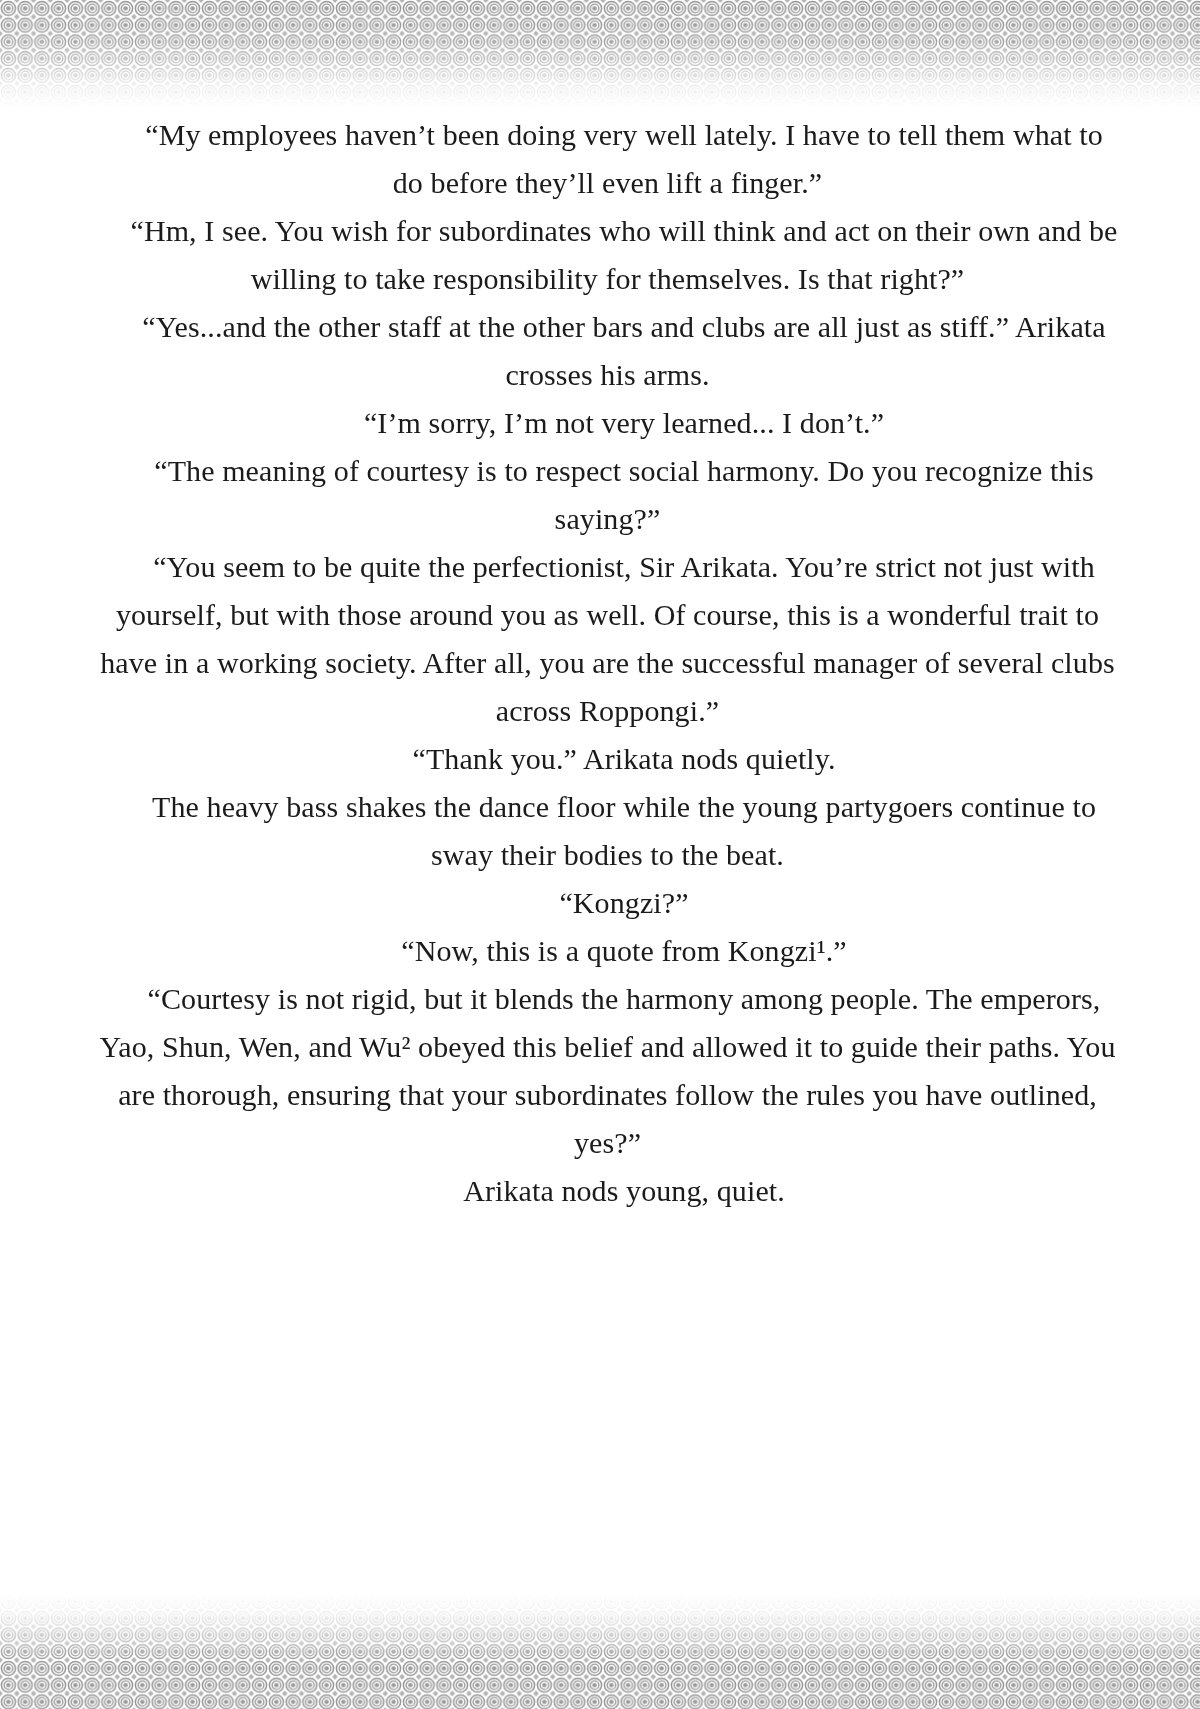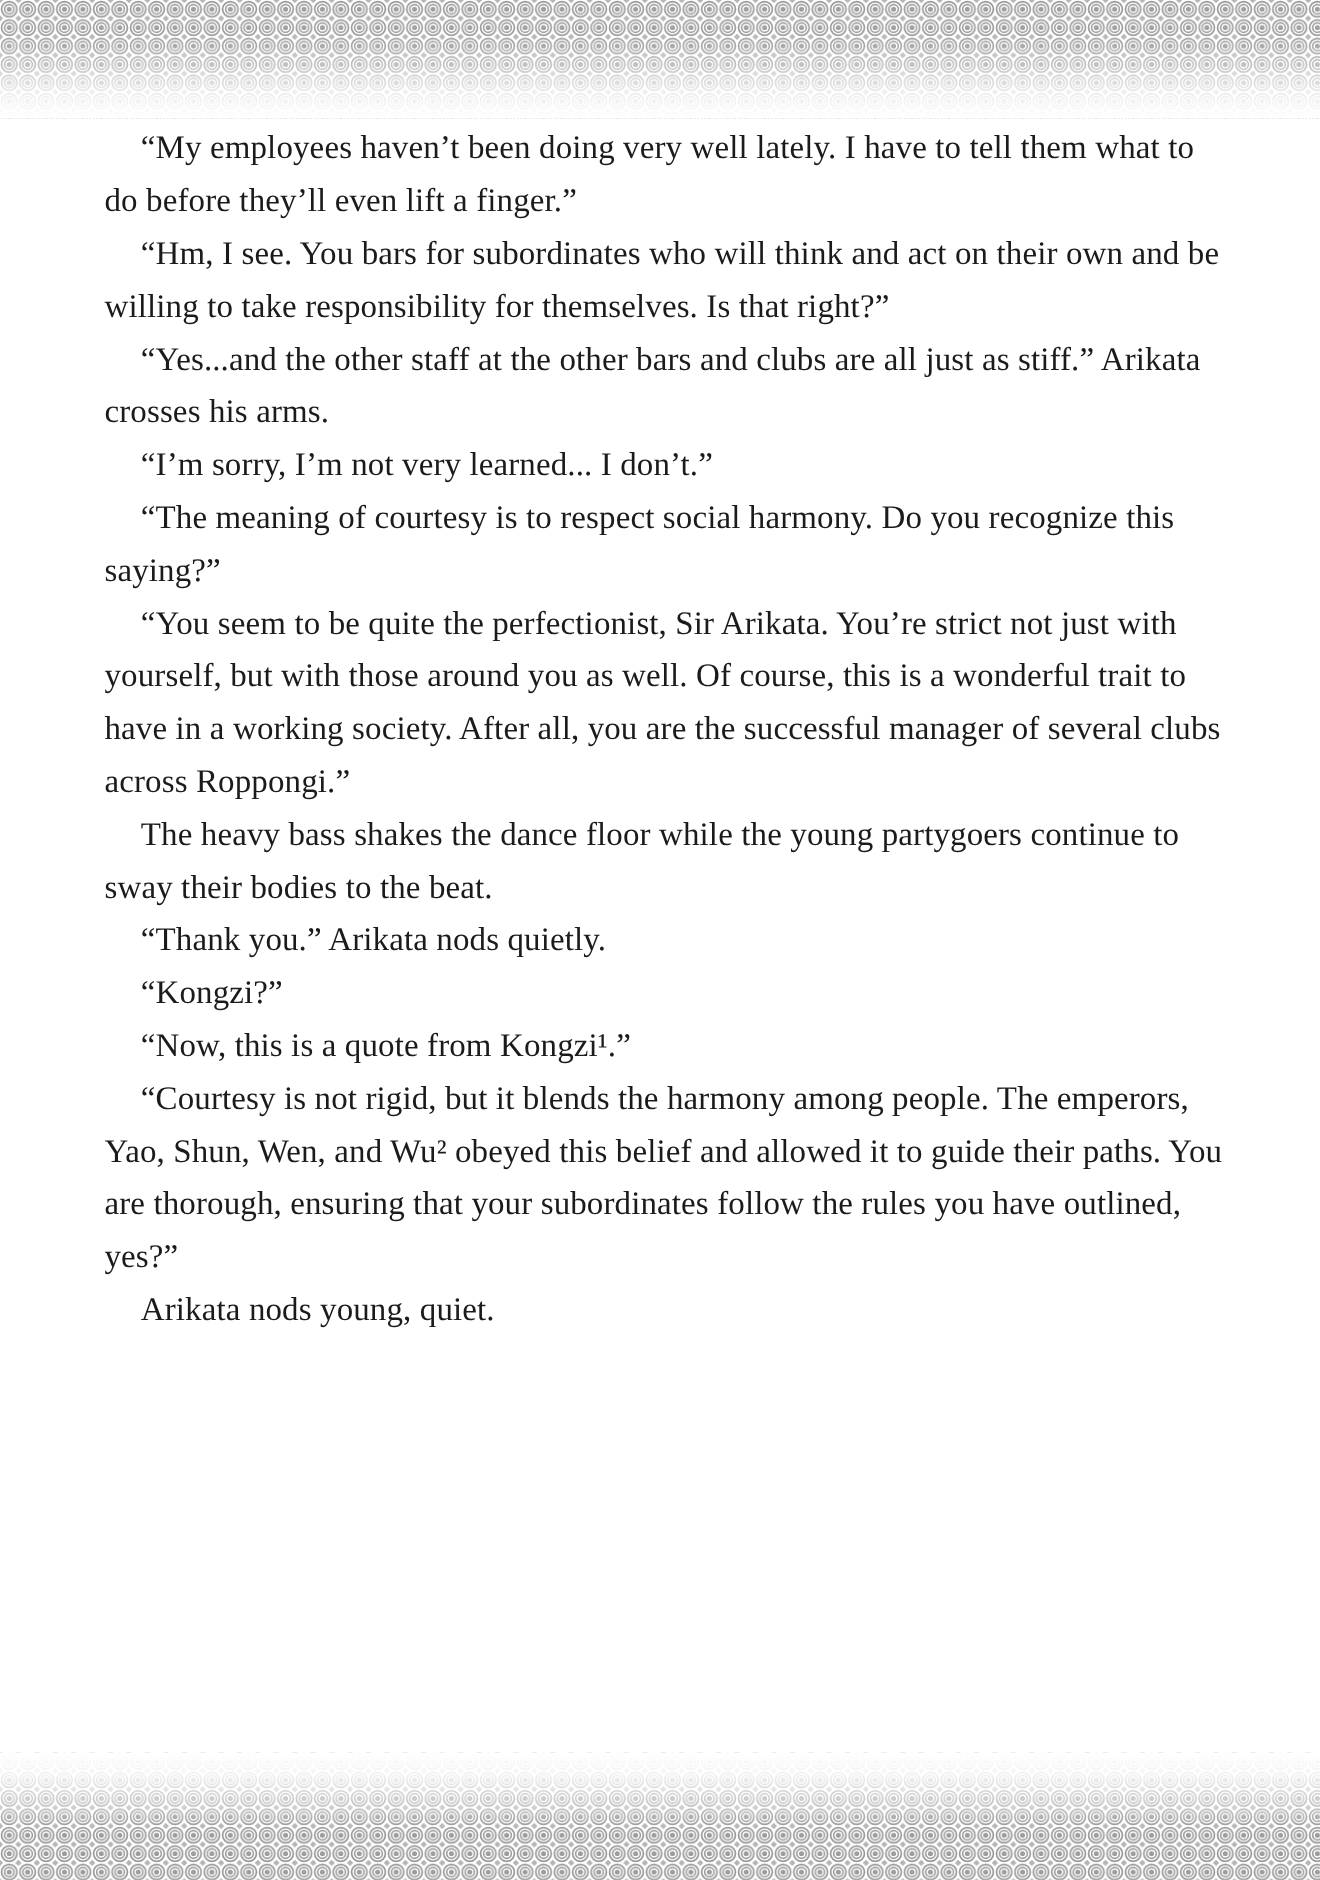--- a/index.html
+++ b/index.html
@@ -15,21 +15,21 @@
   .border-bottom { bottom: 0; }
   .content {
     position: absolute;
     left: 95px;
     top: 111px;
     width: 1025px;
     font-family: "Liberation Serif", "DejaVu Serif", serif;
     font-size: 30px;
     line-height: 48px;
     color: #1b1b1b;
-    text-align: left;
+    text-align: center;
     letter-spacing: 0.1px;
   }
   .content p { margin: 0; text-indent: 33px; }
 </style>
 </head>
 <body>
 
 <svg class="border border-top" width="1200" height="108" aria-hidden="true">
   <defs>
     <pattern id="rings" width="16.75" height="16.75" patternUnits="userSpaceOnUse">
@@ -58,27 +58,27 @@
       <stop offset="0.64" stop-color="#ffffff" stop-opacity="0"></stop>
       <stop offset="1" stop-color="#ffffff" stop-opacity="0"></stop>
     </linearGradient>
   </defs>
   <rect width="1200" height="108" fill="url(#rings)"></rect>
   <rect width="1200" height="108" fill="url(#fadeTop)"></rect>
 </svg>
 
 <div class="content">
   <p>“My employees haven’t been doing very well lately. I have to tell them what to do before they’ll even lift a finger.”</p>
-  <p>“Hm, I see. You bars for subordinates who will think and act on their own and be willing to take responsibility for themselves. Is that right?”</p>
+  <p>“Hm, I see. You wish for subordinates who will think and act on their own and be willing to take responsibility for themselves. Is that right?”</p>
   <p>“Yes...and the other staff at the other bars and clubs are all just as stiff.” Arikata crosses his arms.</p>
   <p>“I’m sorry, I’m not very learned... I don’t.”</p>
   <p>“The meaning of courtesy is to respect social harmony. Do you recognize this saying?”</p>
   <p>“You seem to be quite the perfectionist, Sir Arikata. You’re strict not just with yourself, but with those around you as well. Of course, this is a wonderful trait to have in a working society. After all, you are the successful manager of several clubs across Roppongi.”</p>
+  <p>“Thank you.” Arikata nods quietly.</p>
   <p>The heavy bass shakes the dance floor while the young partygoers continue to sway their bodies to the beat.</p>
-  <p>“Thank you.” Arikata nods quietly.</p>
   <p>“Kongzi?”</p>
   <p>“Now, this is a quote from Kongzi¹.”</p>
   <p>“Courtesy is not rigid, but it blends the harmony among people. The emperors, Yao, Shun, Wen, and Wu² obeyed this belief and allowed it to guide their paths. You are thorough, ensuring that your subordinates follow the rules you have outlined, yes?”</p>
   <p>Arikata nods young, quiet.</p>
 </div>
 
 <svg class="border border-bottom" width="1200" height="116" aria-hidden="true">
   <rect width="1200" height="116" fill="url(#rings)"></rect>
   <rect width="1200" height="116" fill="url(#fadeBottom)"></rect>
 </svg>

